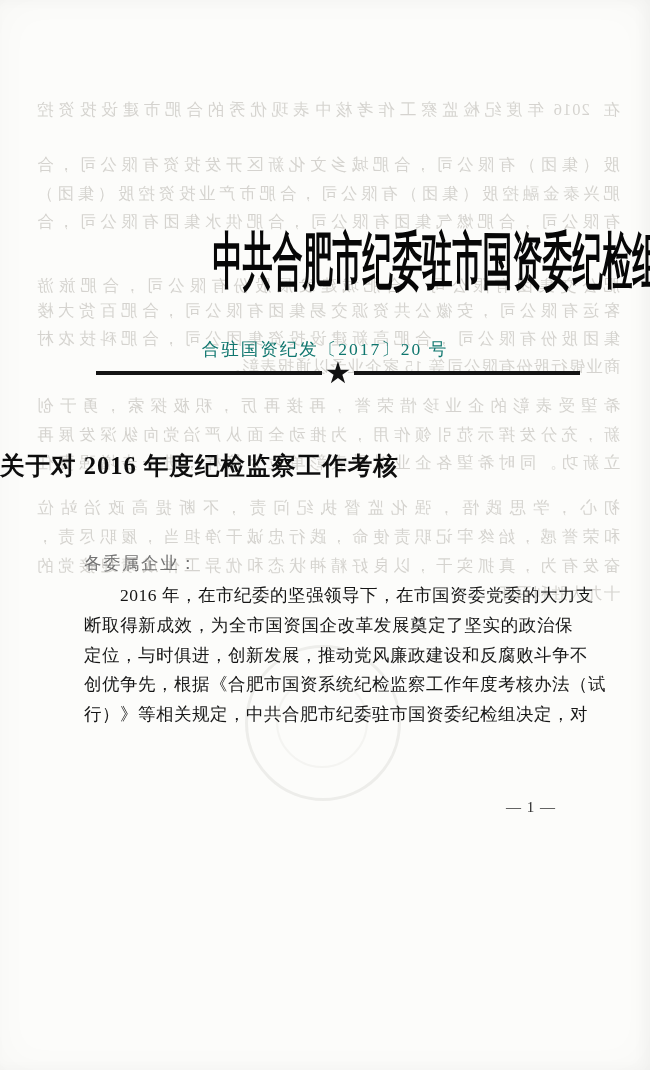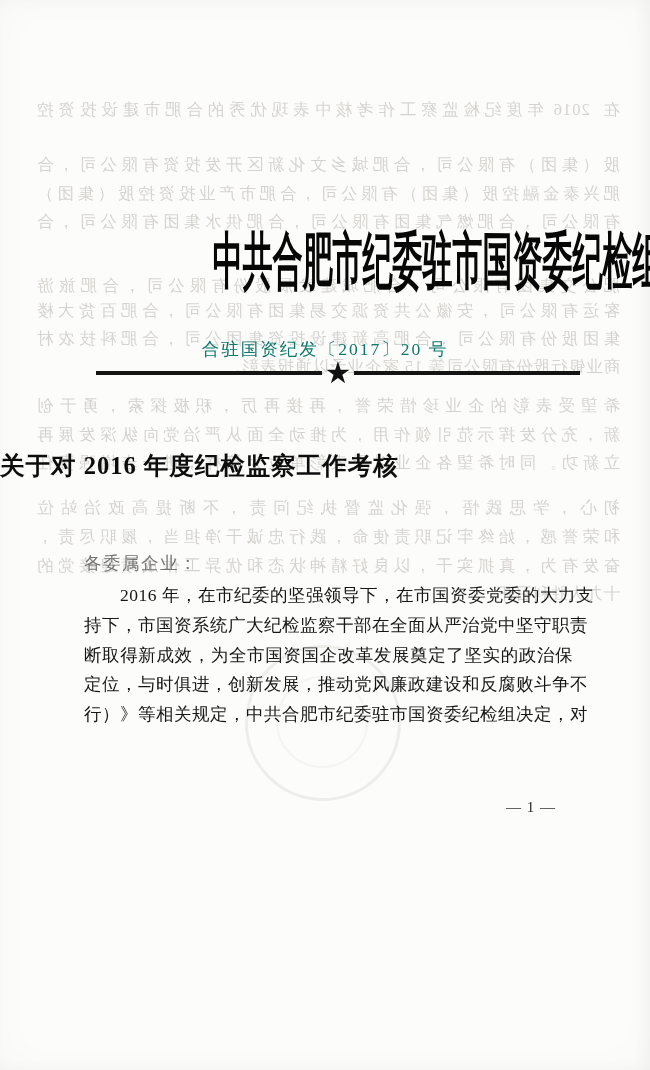--- a/index.html
+++ b/index.html
@@ -121,22 +121,22 @@
     </div>
 
     <div class="doc-title">
       <div>关于对 2016 年度纪检监察工作考核</div>
     </div>
 
     <div class="salutation">各委属企业：</div>
 
     <div class="body-lines">
       <div class="body-line indent">2016 年，在市纪委的坚强领导下，在市国资委党委的大力支</div>
-      <div class="body-line">持下，市国资系统广大纪检监察干部在全面从严治党中坚守职责</div>
       <div class="body-line">断取得新成效，为全市国资国企改革发展奠定了坚实的政治保</div>
       <div class="body-line">定位，与时俱进，创新发展，推动党风廉政建设和反腐败斗争不</div>
+      <div class="body-line">创优争先，根据《合肥市国资系统纪检监察工作年度考核办法（试</div>
       <div class="body-line">行）》等相关规定，中共合肥市纪委驻市国资委纪检组决定，对</div>
     </div>
 
     <div class="page-number">— 1 —</div>
 
   </div>
 </div>
 
 </body></html>

